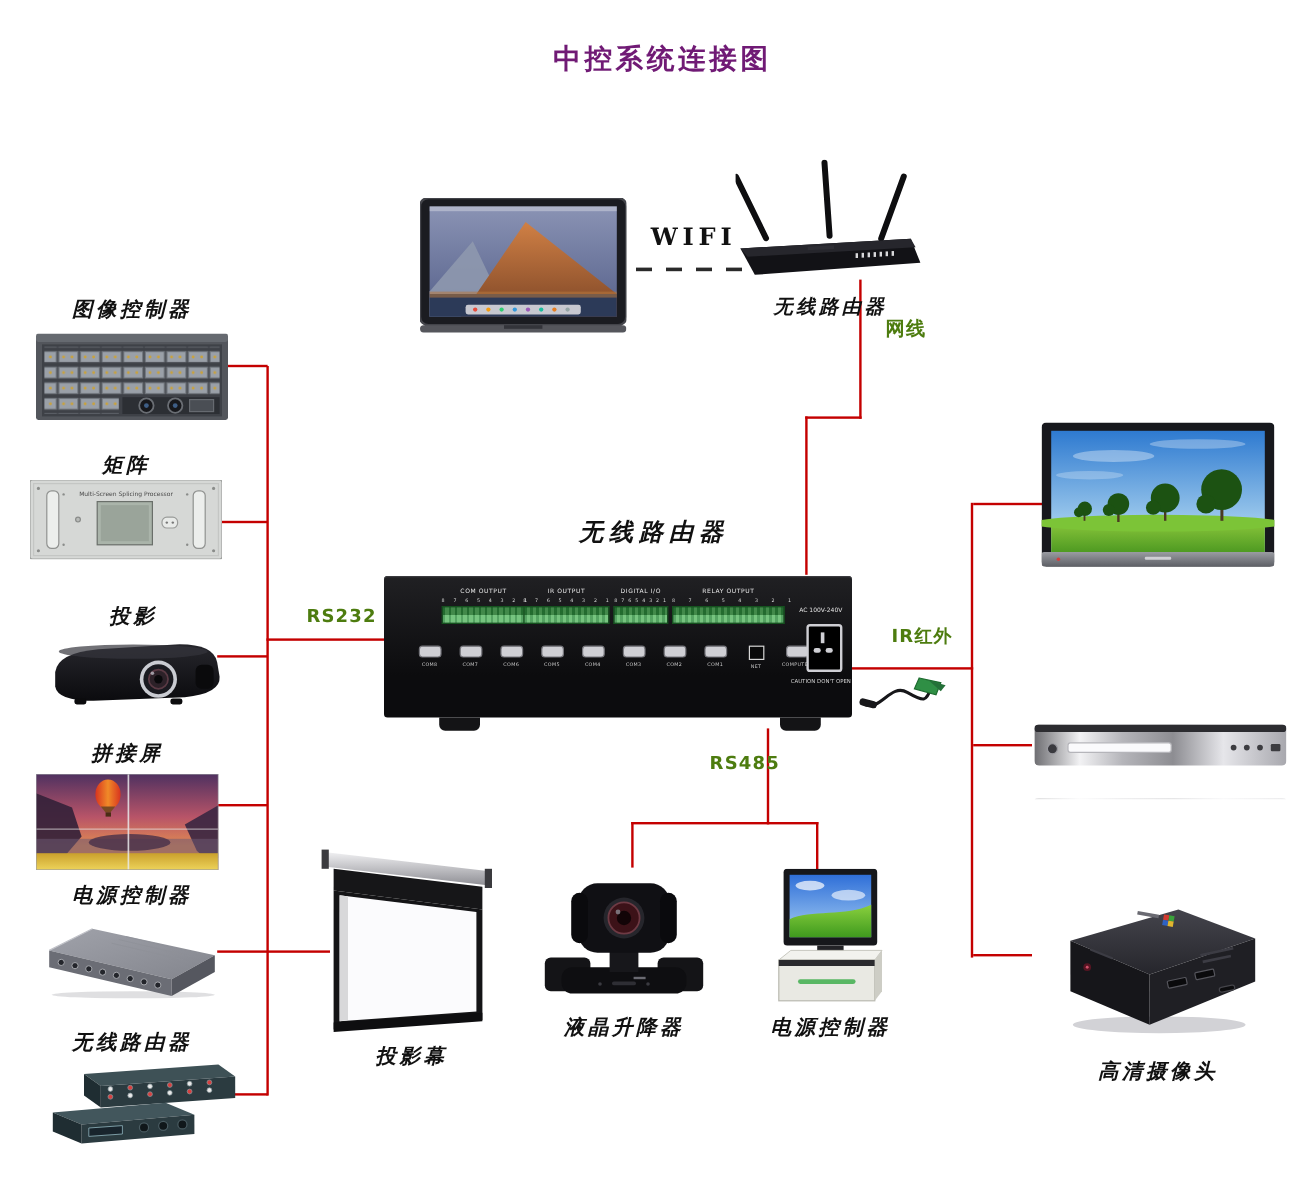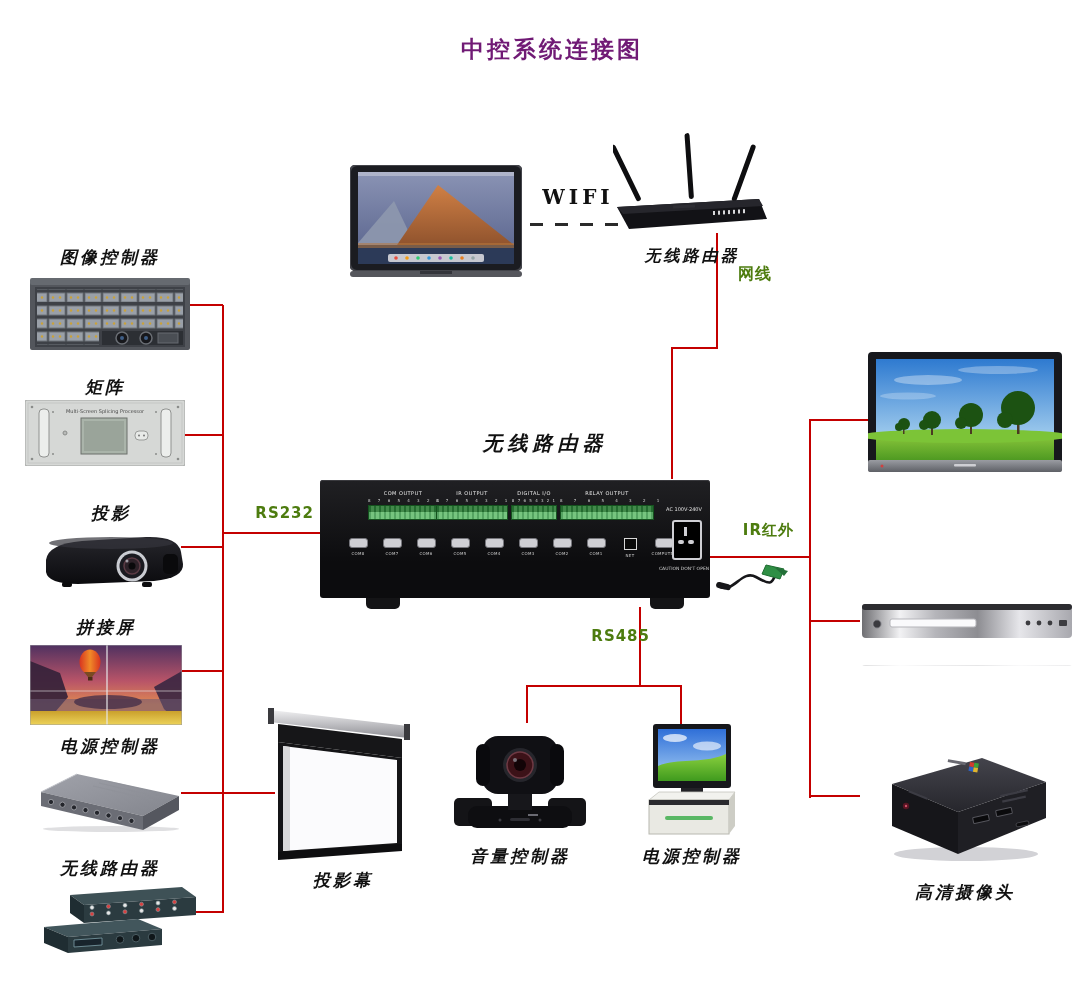--- a/index.html
+++ b/index.html
@@ -80,21 +80,21 @@
   <div class="dev-label" style="left:28px;top:246px;width:164px">图像控制器</div>
   <div class="dev-label" style="left:25px;top:376px;width:160px">矩阵</div>
   <div class="dev-label" style="left:36px;top:502px;width:150px">投影</div>
   <div class="dev-label" style="left:30px;top:616px;width:152px">拼接屏</div>
   <div class="dev-label" style="left:28px;top:735px;width:164px">电源控制器</div>
   <div class="dev-label" style="left:28px;top:857px;width:164px">无线路由器</div>
   <div class="dev-label" style="left:613px;top:246px;width:158px;font-size:16px">无线路由器</div>
   <div class="dev-label" style="left:440px;top:430px;width:210px;font-size:20px;letter-spacing:5px">无线路由器</div>
   <div class="dev-label" style="left:878px;top:881px;width:174px">高清摄像头</div>
   <div class="dev-label" style="left:266px;top:869px;width:154px">投影幕</div>
-  <div class="dev-label" style="left:440px;top:845px;width:160px">音量控制器</div>
+  <div class="dev-label" style="left:440px;top:845px;width:160px">液晶升降器</div>
   <div class="dev-label" style="left:630px;top:845px;width:124px">电源控制器</div>
 
   <div class="dev" style="left:350px;top:165px;width:172px;height:118px">
     <svg viewBox="0 0 172 118">
       <defs>
         <linearGradient id="lapSky" x1="0" y1="0" x2="0" y2="1">
           <stop offset="0" stop-color="#8a93b4"></stop>
             <stop offset="1" stop-color="#55608a"></stop>
         </linearGradient>
         <linearGradient id="lapMtn" x1="0" y1="0" x2="0" y2="1">

